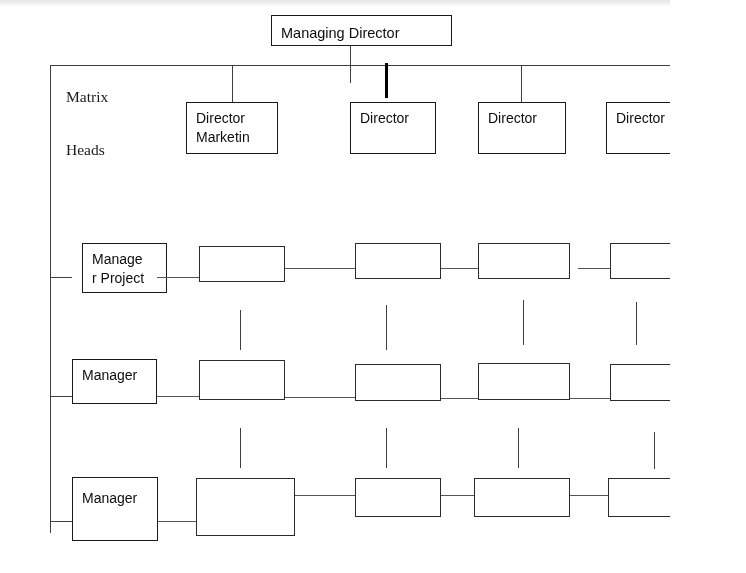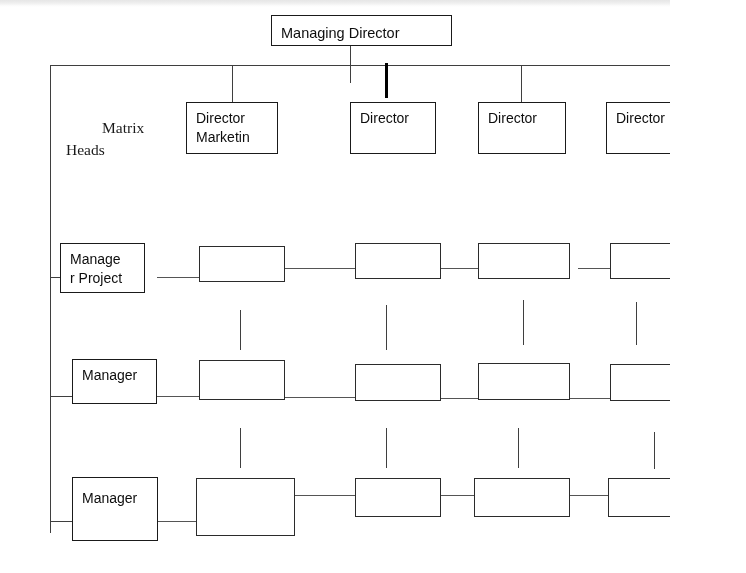--- a/index.html
+++ b/index.html
@@ -90,31 +90,31 @@
   <div class="hline" style="left:50px; top:65px; width:622px;"></div>
 
   <div class="vline" style="left:232px; top:65px; height:37px;"></div>
   <div class="vline" style="left:350px; top:65px; height:18px;"></div>
   <div class="vline thick" style="left:385px; top:63px; height:35px;"></div>
   <div class="vline" style="left:521px; top:65px; height:37px;"></div>
   <div class="vline" style="left:672px; top:65px; height:37px;"></div>
 
   <div class="vline" style="left:50px; top:65px; height:468px;"></div>
 
-  <div class="label" style="left:66px; top:119px;margin-left:36px;">Matrix</div>
+  <div class="label" style="left:66px; top:88px;">Matrix</div>
   <div class="label" style="left:66px; top:141px;text-align:center;">Heads</div>
 
   <div class="node" style="left:186px; top:102px; width:92px; height:52px;">Director
 Marketin</div>
   <div class="node" style="left:350px; top:102px; width:86px; height:52px;">Director</div>
   <div class="node" style="left:478px; top:102px; width:88px; height:52px;">Director</div>
   <div class="node" style="left:606px; top:102px; width:92px; height:52px;">Director</div>
 
   <div class="hline" style="left:50px; top:277px; width:22px;"></div>
-  <div class="node" style="left:60px; top:243px; width:85px; height:50px;">Manage
+  <div class="node" style="left:82px; top:243px; width:85px; height:50px;">Manage
 r Project</div>
 
   <div class="connector" style="left:157px; top:277px; width:42px;"></div>
   <div class="node empty" style="left:199px; top:246px; width:86px; height:36px;"></div>
 
   <div class="connector" style="left:285px; top:268px; width:70px;"></div>
   <div class="node empty" style="left:355px; top:243px; width:86px; height:36px;"></div>
 
   <div class="connector" style="left:441px; top:268px; width:37px;"></div>
   <div class="node empty" style="left:478px; top:243px; width:92px; height:36px;"></div>

